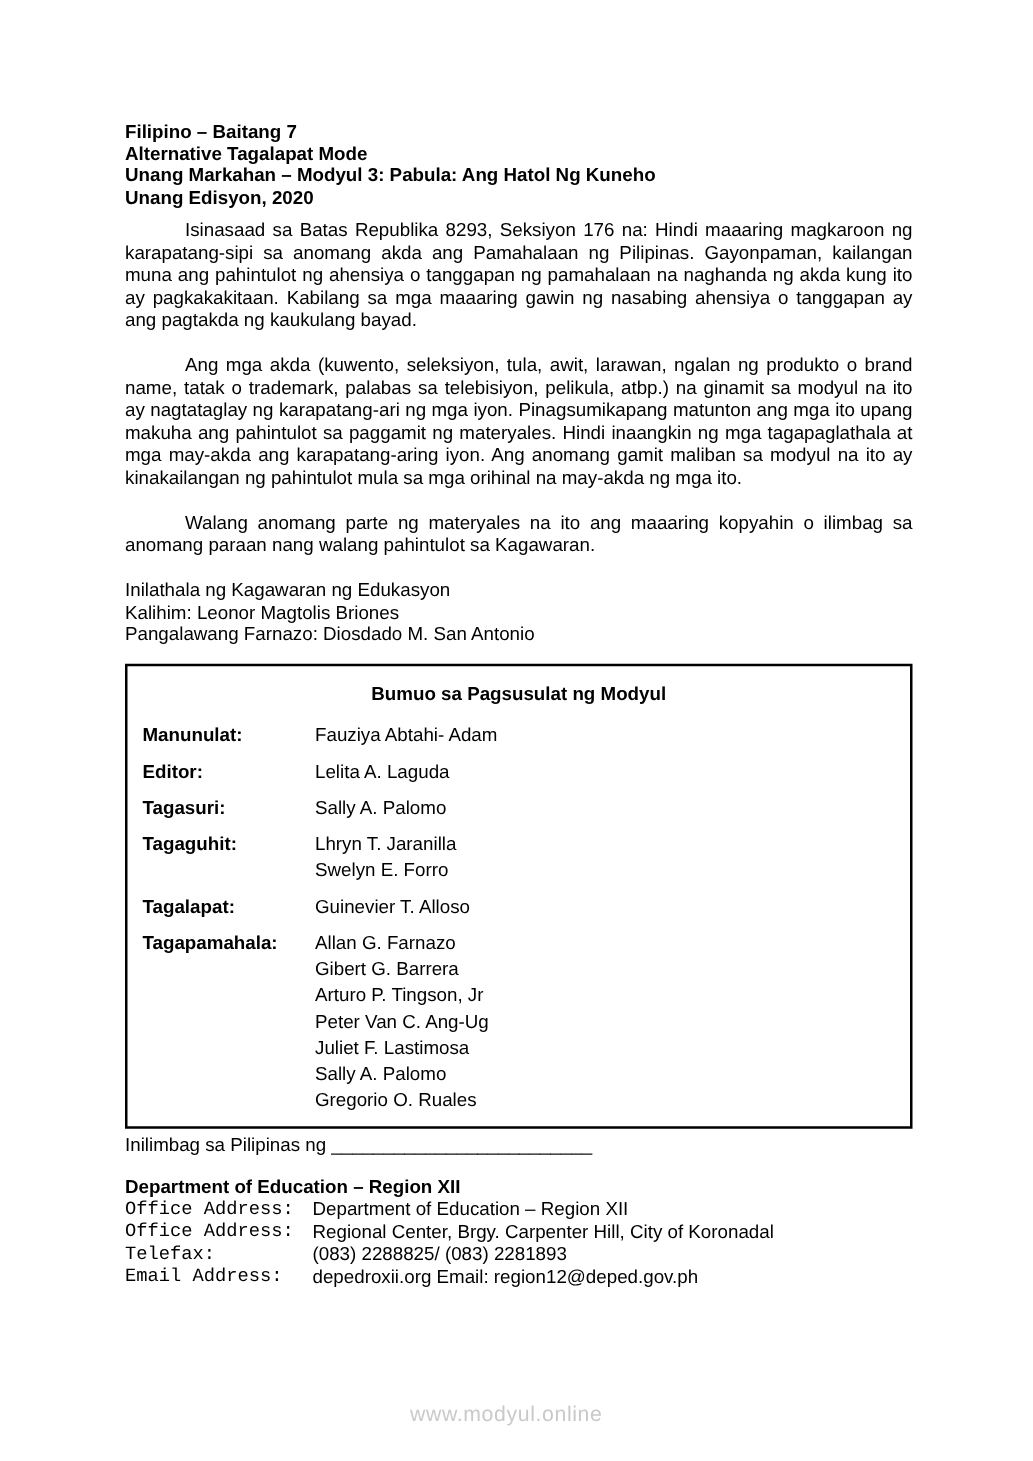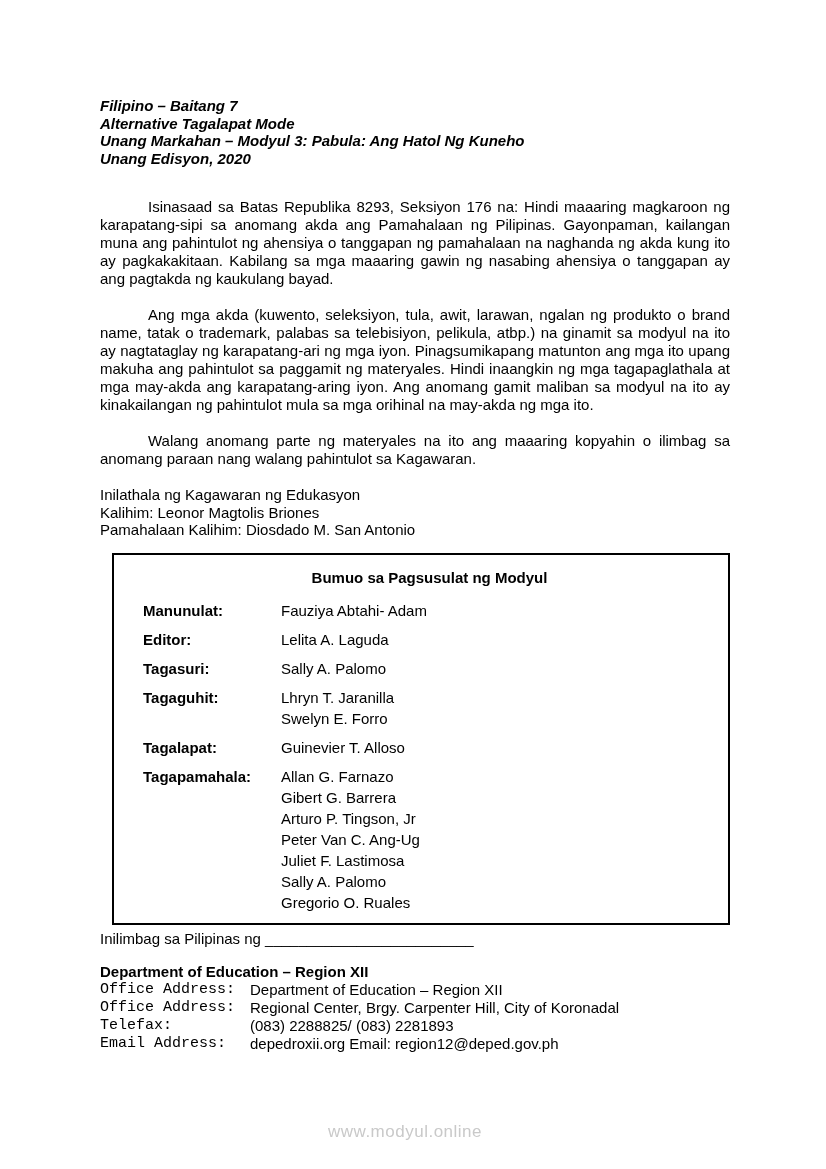--- a/index.html
+++ b/index.html
@@ -16,44 +16,42 @@
     font-size: 15px;
     color: #000000;
   }
   .content {
     position: absolute;
     left: 100px;
     top: 97px;
     width: 630px;
   }
   .header-block {
-    margin-bottom: 31px;
-    font-style: italic;
+    margin-bottom: 9px;
   }
   .header-line {
     font-weight: bold;
     line-height: 17.5px;
   }
   .para {
     margin: 0 0 18px 0;
     text-align: justify;
     text-indent: 48px;
     line-height: 18px;
   }
   .publisher-block {
     margin-bottom: 14px;
   }
   .publisher-line {
     line-height: 17.5px;
   }
   .credits-box {
     border: 2px solid #000000;
-    padding: 10px 12px 8px 29px;
+    padding: 10px 12px 8px 12px;
     margin-bottom: 5px;
-    margin-left: 12px;
   }
   .credits-title {
     font-weight: bold;
     text-align: center;
     margin: 4px 0 13px 0;
     line-height: 18px;
   }
   .credit-row {
     display: flex;
     margin-bottom: 8px;
@@ -118,21 +116,21 @@
     <div class="header-line">Unang Edisyon, 2020</div>
   </div>
 
   <p class="para">Isinasaad sa Batas Republika 8293, Seksiyon 176 na: Hindi maaaring magkaroon ng karapatang-sipi sa anomang akda ang Pamahalaan ng Pilipinas. Gayonpaman, kailangan muna ang pahintulot ng ahensiya o tanggapan ng pamahalaan na naghanda ng akda kung ito ay pagkakakitaan. Kabilang sa mga maaaring gawin ng nasabing ahensiya o tanggapan ay ang pagtakda ng kaukulang bayad.</p>
   <p class="para">Ang mga akda (kuwento, seleksiyon, tula, awit, larawan, ngalan ng produkto o brand name, tatak o trademark, palabas sa telebisiyon, pelikula, atbp.) na ginamit sa modyul na ito ay nagtataglay ng karapatang-ari ng mga iyon. Pinagsumikapang matunton ang mga ito upang makuha ang pahintulot sa paggamit ng materyales. Hindi inaangkin ng mga tagapaglathala at mga may-akda ang karapatang-aring iyon. Ang anomang gamit maliban sa modyul na ito ay kinakailangan ng pahintulot mula sa mga orihinal na may-akda ng mga ito.</p>
   <p class="para">Walang anomang parte ng materyales na ito ang maaaring kopyahin o ilimbag sa anomang paraan nang walang pahintulot sa Kagawaran.</p>
 
   <div class="publisher-block">
     <div class="publisher-line">Inilathala ng Kagawaran ng Edukasyon</div>
     <div class="publisher-line">Kalihim: Leonor Magtolis Briones</div>
-    <div class="publisher-line">Pamahalaan Kalihim: Diosdado M. San Antonio</div>
+    <div class="publisher-line">Pangalawang Farnazo: Diosdado M. San Antonio</div>
   </div>
 
   <div class="credits-box">
     <div class="credits-title">Bumuo sa Pagsusulat ng Modyul</div>
 
     <div class="credit-row">
       <div class="credit-label">Manunulat:</div>
       <div class="credit-names">
         <div class="credit-name">Fauziya Abtahi- Adam</div>
       </div>

